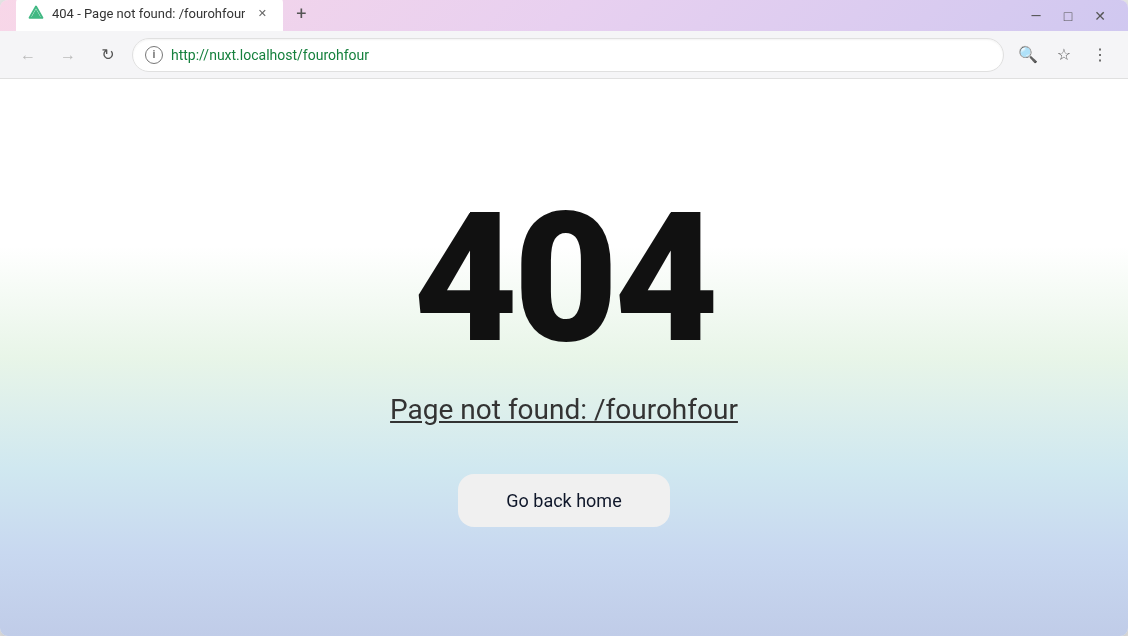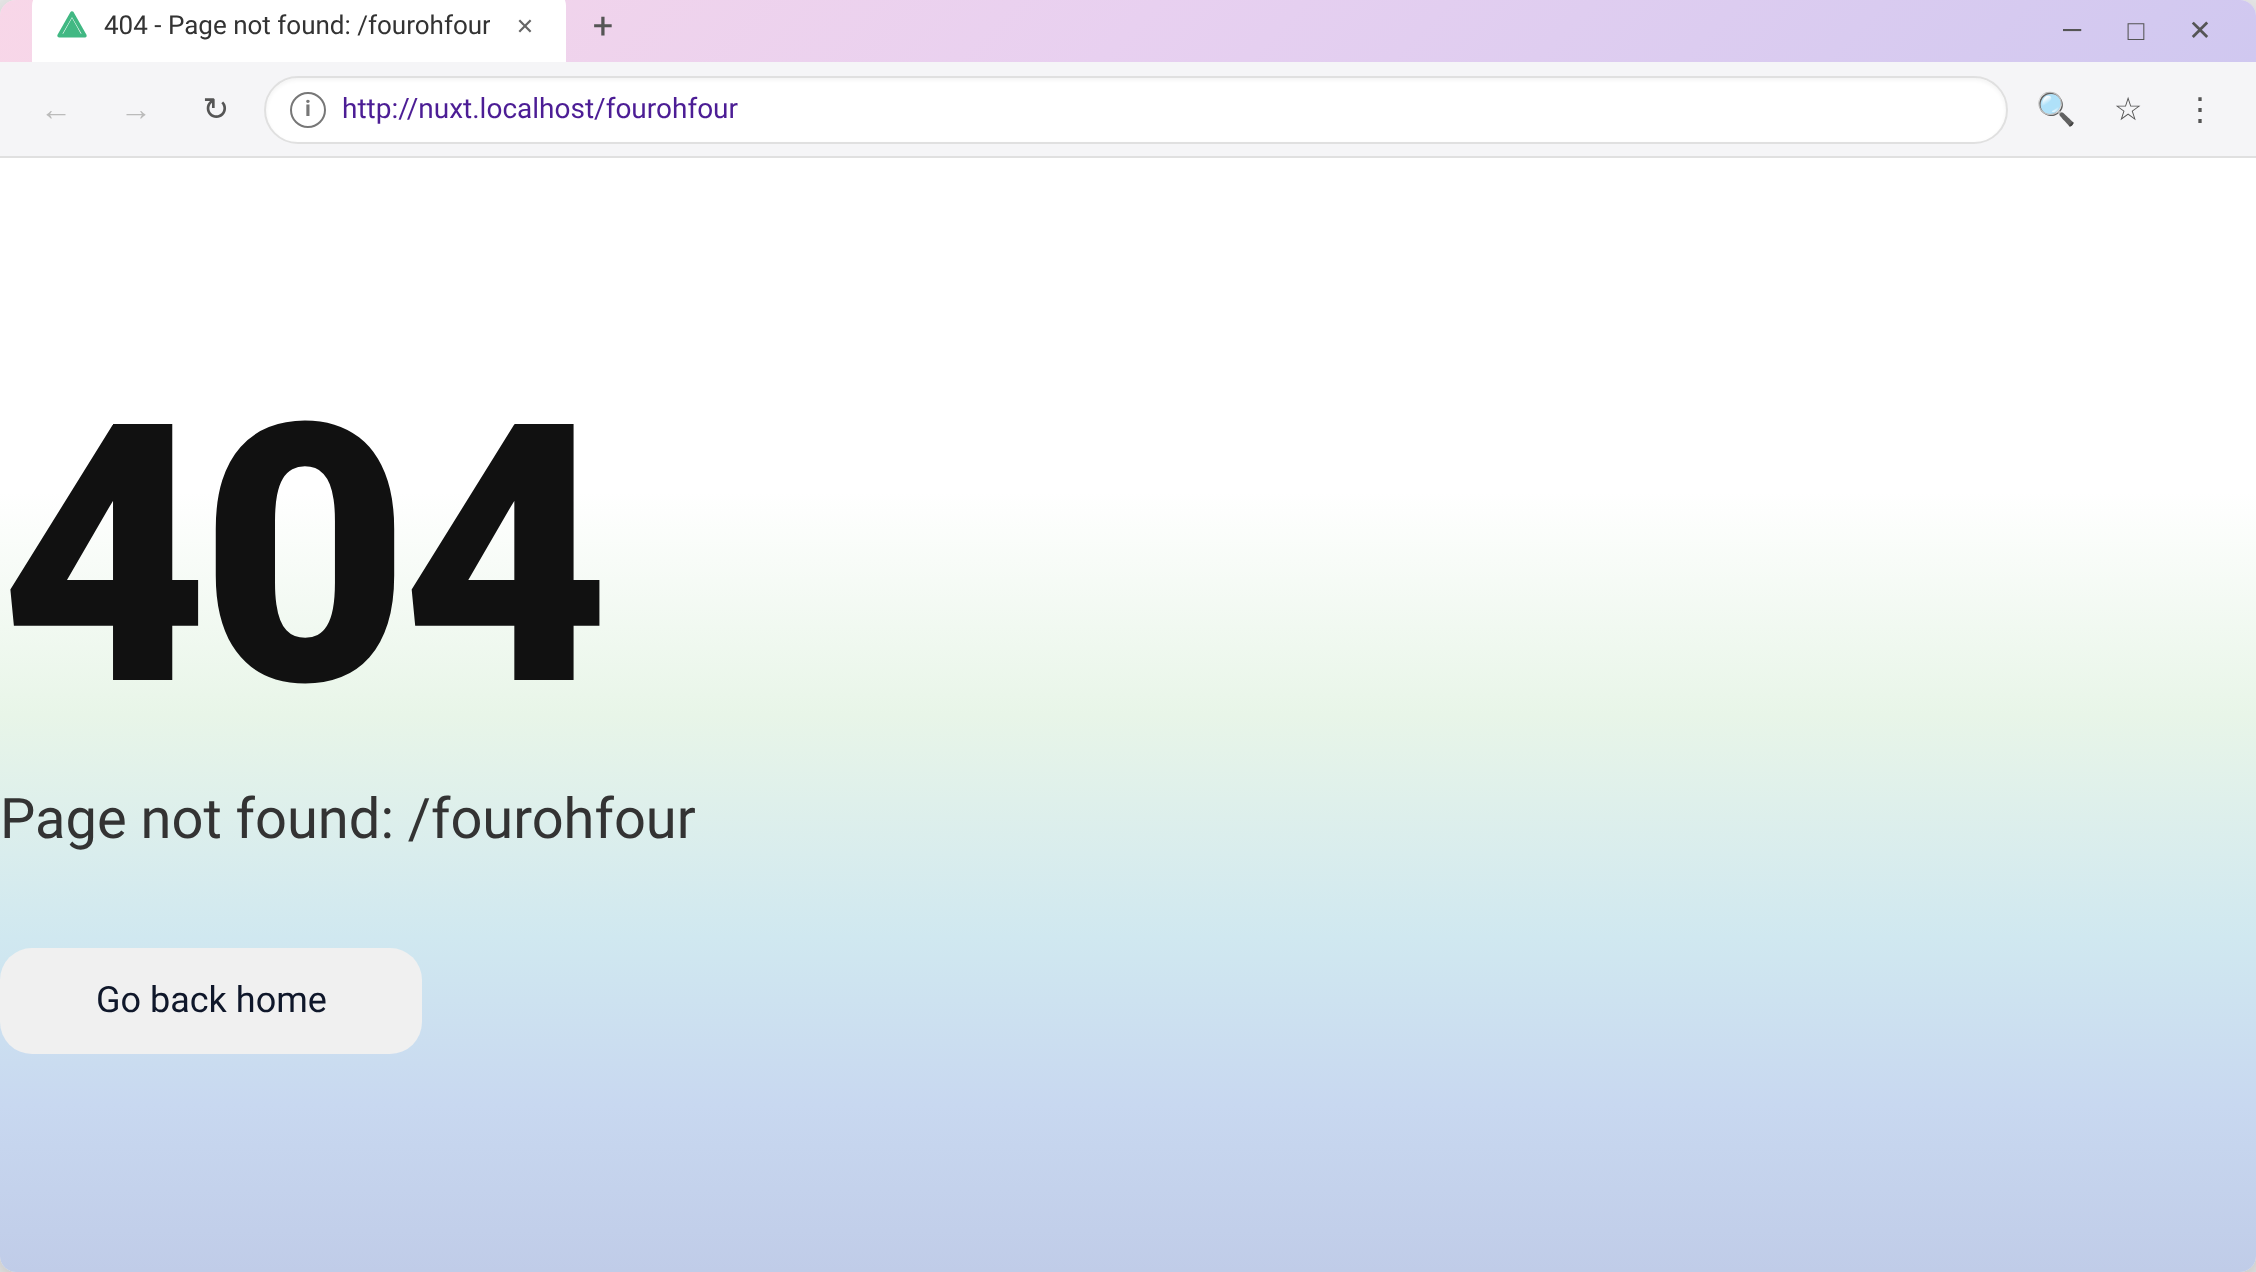--- a/index.html
+++ b/index.html
@@ -152,21 +152,21 @@
       justify-content: center;
       font-size: 11px;
       color: #777;
       font-weight: bold;
       flex-shrink: 0;
     }
 
     .address-text {
       flex: 1;
       font-size: 14px;
-      color: #4c1d95;
+      color: #15803d;
     }
 
     .nav-actions {
       display: flex;
       align-items: center;
       gap: 4px;
     }
 
     
     .page-content {
@@ -174,40 +174,41 @@
       background: linear-gradient(180deg, 
         #ffffff 0%, 
         #ffffff 30%,
         #e8f5e8 50%,
         #d0e8f0 70%,
         #c8d8f0 85%,
         #c0cce8 100%
       );
       display: flex;
       flex-direction: column;
-      align-items: flex-start;
+      align-items: center;
       justify-content: center;
       position: relative;
       overflow: hidden;
     }
 
     .error-code {
       font-size: 180px;
       font-weight: 900;
       color: #111;
       line-height: 1;
       margin-bottom: 24px;
       letter-spacing: -4px;
     }
 
     .error-message {
       font-size: 28px;
       color: #333;
       margin-bottom: 48px;
       font-weight: 400;
+      text-decoration: underline;
     }
 
     .go-home-btn {
       background: #f0f0f0;
       border: none;
       border-radius: 16px;
       padding: 16px 48px;
       font-size: 18px;
       color: #0f172a;
       cursor: pointer;

